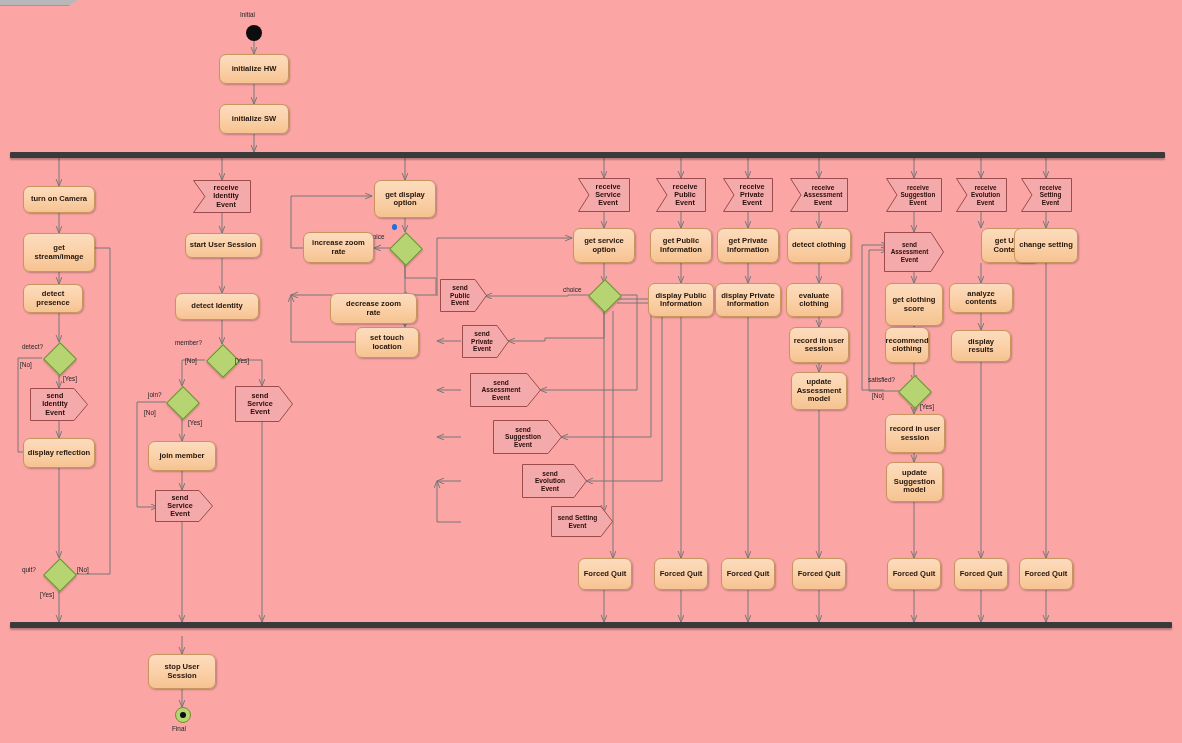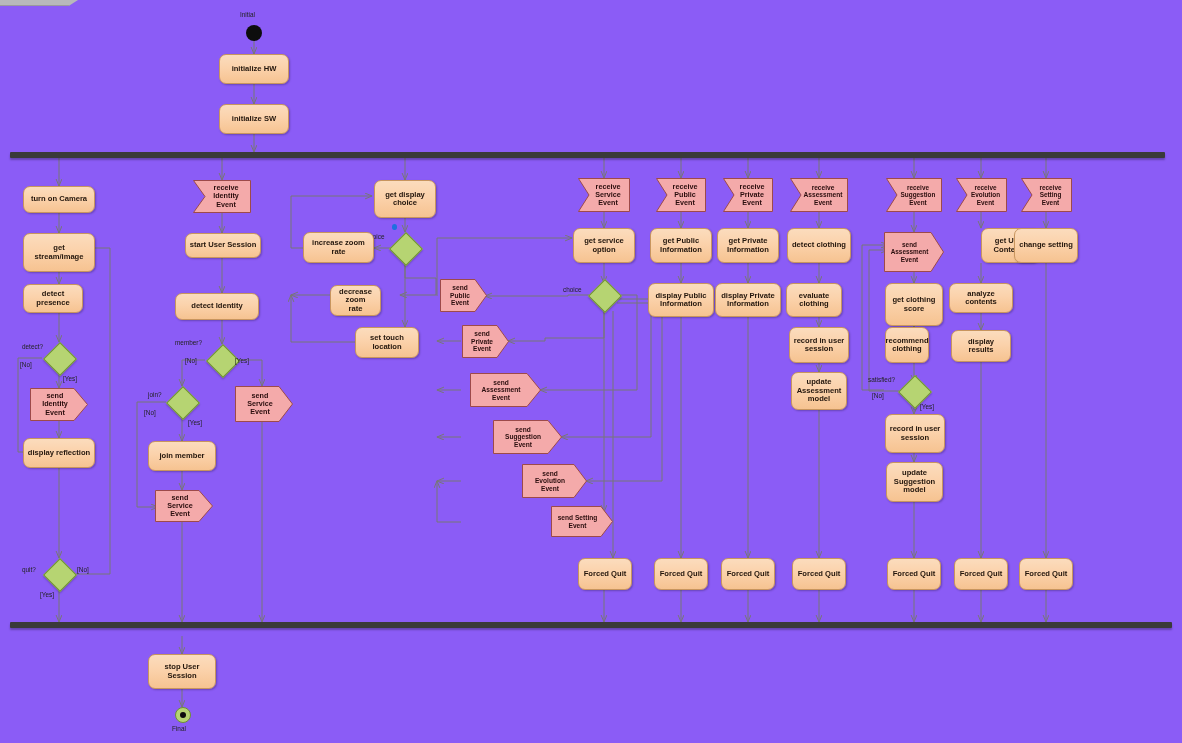--- a/index.html
+++ b/index.html
@@ -1,18 +1,18 @@
 <!DOCTYPE html>
 <html><head>
 <meta charset="utf-8">
 <title>UML Activity Diagram</title>
 <style>
   html,body{margin:0;padding:0;background:#ffffff;}
   body{font-family:"Liberation Sans",sans-serif;}
-  #canvas{position:relative;width:1182px;height:743px;background:#8b5cf6;overflow:hidden;}
+  #canvas{position:relative;width:1182px;height:743px;background:#fca5a5;overflow:hidden;}
 
   
   .node{position:absolute;box-sizing:border-box;display:flex;align-items:center;
         justify-content:center;text-align:center;line-height:1.12;}
 
   
   .activity{
     border:1px solid #c8955e;
     border-radius:7px;
     background:linear-gradient(180deg,#fbdcbd 0%, #fbd2ab 45%, #f6c391 100%);
@@ -276,30 +276,30 @@
   </div>
 
   <div class="node activity" style="left:148px;top:654px;width:68px;height:35px;">stop User Session</div>
 
   <div class="final-outer" style="left:175px;top:707px;width:14px;height:14px;">
     <div class="final-inner"></div>
   </div>
   <div class="lbl" style="left:172px;top:725px;">Final</div>
 
   <div class="node activity" style="left:374px;top:180px;width:62px;height:38px;white-space:pre-line;">get display
-choice</div>
+option</div>
 
   <div class="bluedot" style="left:392px;top:224px;"></div>
 
   <div class="diamond" style="left:394px;top:237px;width:22px;height:22px;"></div>
   <div class="lbl" style="left:366px;top:233px;">choice</div>
 
   <div class="node activity" style="left:303px;top:232px;width:71px;height:31px;white-space:pre-line;">increase zoom
 rate</div>
-  <div class="node activity" style="left:330px;top:285px;width:51px;height:31px;white-space:pre-line;">decrease zoom
+  <div class="node activity" style="left:330px;top:293px;width:87px;height:31px;white-space:pre-line;">decrease zoom
 rate</div>
   <div class="node activity" style="left:355px;top:327px;width:64px;height:31px;white-space:pre-line;">set touch
 location</div>
 
   <div class="sigwrap" style="left:578px;top:178px;width:52px;height:34px;">
     <svg class="shape-svg" viewBox="0 0 52 34" preserveAspectRatio="none">
       <polygon points="0.5,0.5 51.5,0.5 51.5,33.5 0.5,33.5 11,17" fill="#f4aaaa" stroke="#9d4a4a" stroke-width="1"></polygon>
     </svg>
     <span class="shape-lbl" style="white-space:pre-line;margin-left:8px;">receive
 Service

